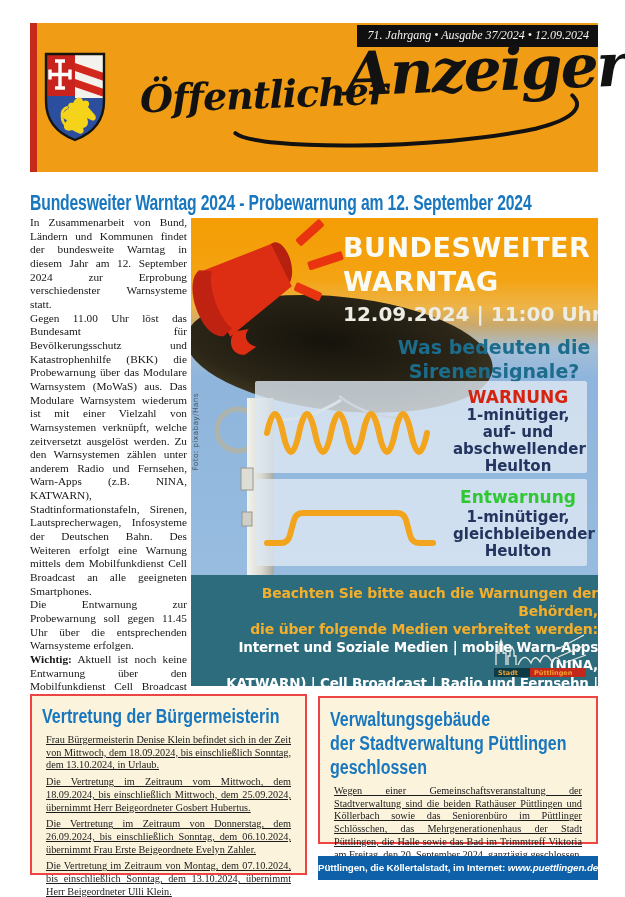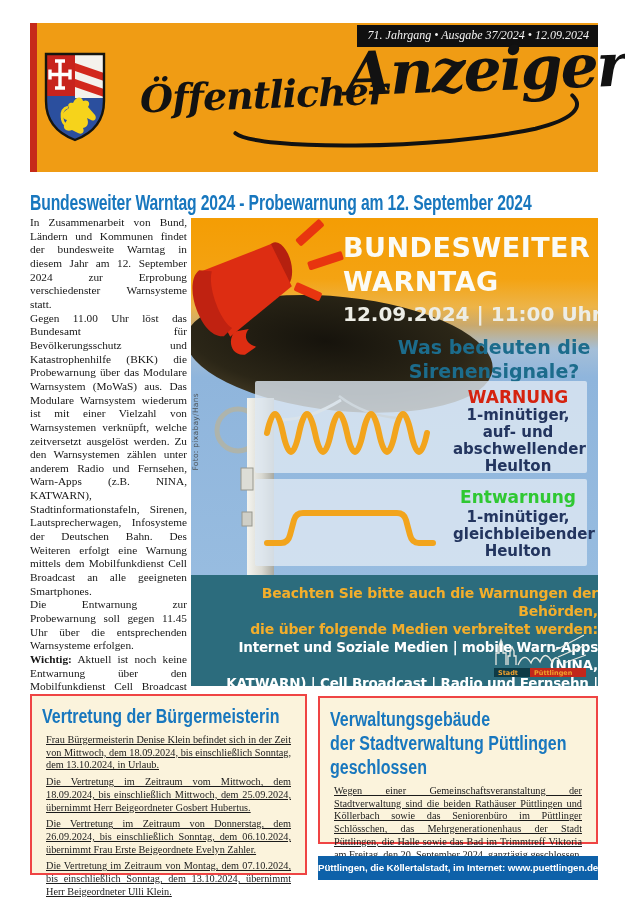--- a/index.html
+++ b/index.html
@@ -75,21 +75,21 @@
   .box-title>span, .box-title-lines>div{display:inline-block;font-size:20px;white-space:nowrap;
              transform:scaleX(.8);transform-origin:0 50%;}
   .box-title-lines>div{display:block;line-height:24px;}
   .box-body{font:10.25px/1.24 "Liberation Serif",serif;text-align:justify;color:#1b1b1b;}
   .box-body p{margin:4px;text-decoration:underline;}
 
   
   .netbar{position:absolute;left:318px;top:856px;width:280px;height:24px;background:#0E61A9;
           color:#fff;text-align:center;font:bold 9.8px/24px "Liberation Sans",sans-serif;
           white-space:nowrap;letter-spacing:-.1px;}
-  .netbar .url{}
+  .netbar .url{font-style:italic;}
 </style>
 </head>
 <body>
 
 <div class="page">
 
   <div class="masthead">
     <div class="redbar"></div>
     <div class="issuebar">71. Jahrgang • Ausgabe 37/2024 • 12.09.2024</div>
 

